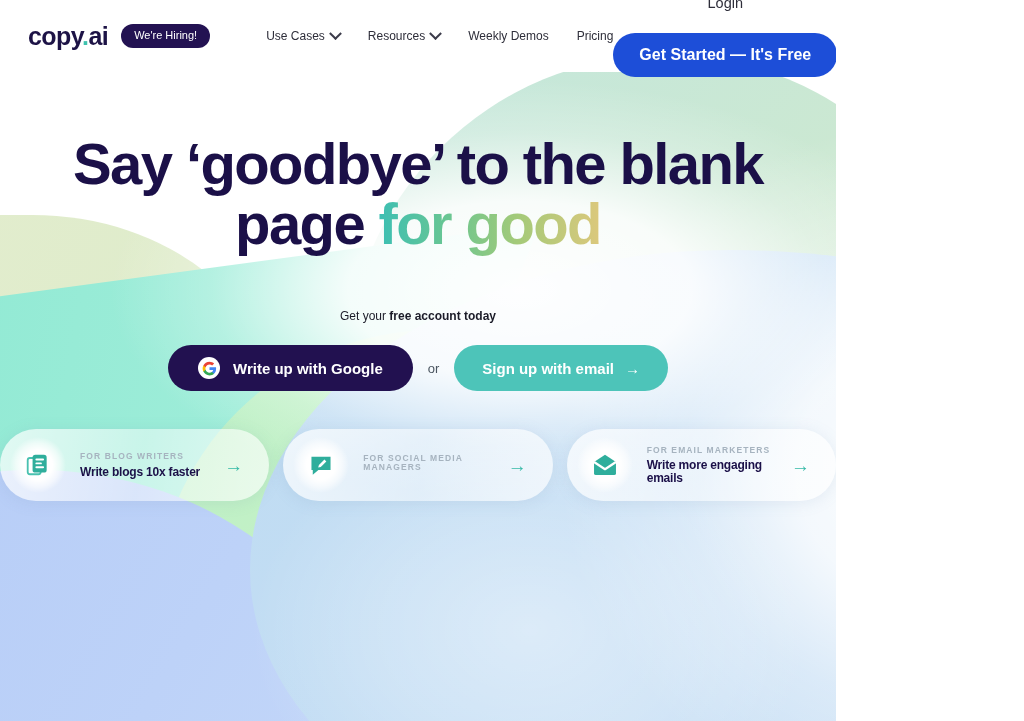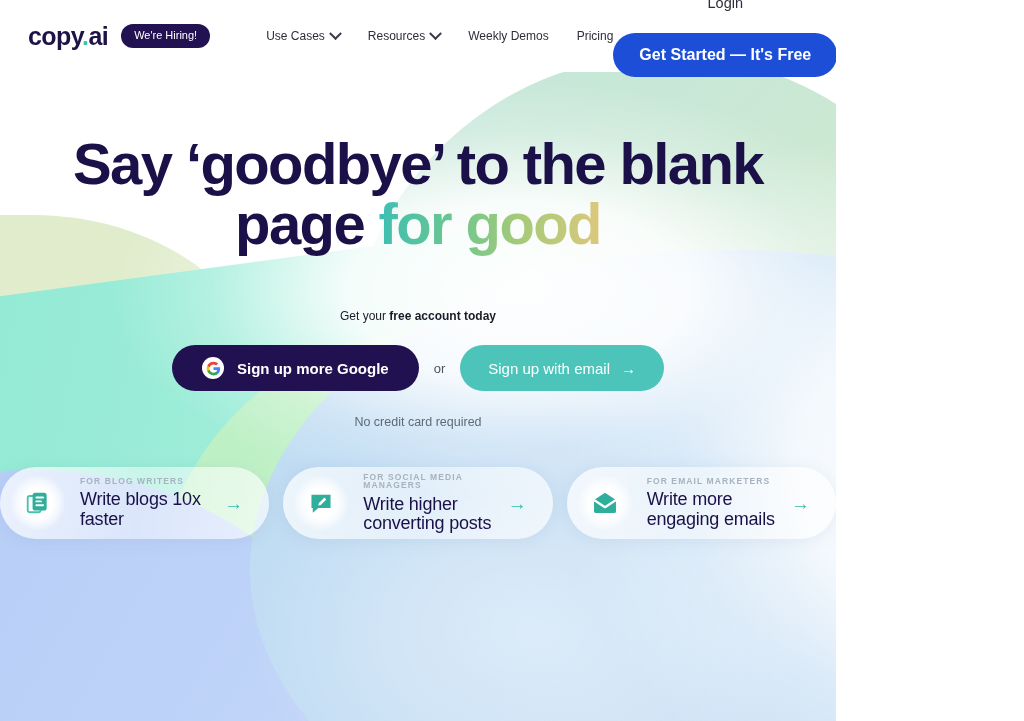--- a/index.html
+++ b/index.html
@@ -174,21 +174,21 @@
   }
   .g-logo {
     width:22px; height:22px; border-radius:50%;
     background:#ffffff;
     display:flex; align-items:center; justify-content:center;
     flex:0 0 auto;
   }
   #or-text { font-size:13px; color:#4a5560; }
   #btn-email {
     background:#4dc4b9; color:#ffffff;
-    font-size:15px; font-weight:normal;
+    font-size:15px; font-weight:bold;
     border:none; border-radius:30px;
     padding:0 28px; height:46px;
     display:flex; align-items:center; gap:11px;
     cursor:pointer;
   }
   .arrow-small { font-size:15px; line-height:1; }
   #no-card {
     margin-top:24px;
     font-size:12.5px; color:#5d6a76;
   }
@@ -215,21 +215,21 @@
     flex:0 0 auto; margin-right:14px;
   }
   .card-text { flex:1 1 auto; text-align:left; }
   .card-eyebrow {
     font-size:8.5px; font-weight:bold;
     letter-spacing:1.1px; color:#a6b3bf;
     text-transform:uppercase; line-height:1;
     margin-bottom:5px;
   }
   .card-title {
-    font-size:18px; font-weight:normal;
+    font-size:12px; font-weight:bold;
     color:#1b1048; letter-spacing:-0.2px; line-height:1.1;
   }
   .card-arrow {
     flex:0 0 auto; color:#35b9a6;
     font-size:19px; line-height:1;
   }
 </style>
 </head>
 <body>
 
@@ -290,32 +290,31 @@
 
       <button id="btn-google">
         <span class="g-logo">
           <svg width="15" height="15" viewBox="0 0 48 48" aria-hidden="true">
             <path fill="#4285F4" d="M45.1 24.5c0-1.6-.1-3.2-.4-4.7H24v8.9h11.8c-.5 2.7-2.1 5-4.4 6.6v5.5h7.1c4.2-3.8 6.6-9.5 6.6-16.3z"></path>
             <path fill="#34A853" d="M24 46c6 0 11-2 14.6-5.4l-7.1-5.5c-2 1.3-4.5 2.1-7.5 2.1-5.8 0-10.7-3.9-12.4-9.1H4.3v5.7C7.9 41.1 15.4 46 24 46z"></path>
             <path fill="#FBBC05" d="M11.6 28.1c-.4-1.3-.7-2.7-.7-4.1s.3-2.8.7-4.1v-5.7H4.3A22 22 0 0 0 2 24c0 3.5.8 6.9 2.3 9.8l7.3-5.7z"></path>
             <path fill="#EA4335" d="M24 10.8c3.3 0 6.2 1.1 8.5 3.3l6.3-6.3C35 4.2 30 2 24 2 15.4 2 7.9 6.9 4.3 14.2l7.3 5.7c1.7-5.2 6.6-9.1 12.4-9.1z"></path>
           </svg>
         </span>
-        <span>Sign up more Google</span>
+        <span>Write up with Google</span>
       </button>
 
       <span id="or-text">or</span>
 
       <button id="btn-email">
         <span>Sign up with email</span>
         <span class="arrow-small">→</span>
       </button>
     </div>
 
-    <div id="no-card">No credit card required</div>
 
     <div id="cards">
 
       <div class="card">
         <div class="card-icon-wrap">
           <svg width="26" height="26" viewBox="0 0 24 24" aria-hidden="true">
             <rect x="2.5" y="5.5" width="12" height="15" rx="2" fill="none" stroke="#49c1b0" stroke-width="1.7"></rect>
             <rect x="7" y="2.5" width="13" height="16.5" rx="2.5" fill="#2fae9c"></rect>
             <rect x="9.6" y="6" width="8" height="1.8" rx="0.9" fill="#ffffff"></rect>
             <rect x="9.6" y="9.6" width="6" height="1.8" rx="0.9" fill="#ffffff"></rect>
@@ -331,21 +330,20 @@
 
       <div class="card">
         <div class="card-icon-wrap">
           <svg width="26" height="26" viewBox="0 0 24 24" aria-hidden="true">
             <path d="M3.2 4.4h17.6v12.2H9.6L4.4 21v-4.4H3.2z" fill="#2fae9c"></path>
             <path d="M15.2 7.0 16.9 8.7 11.8 13.8 9.4 14.4 10.1 12z" fill="#ffffff"></path>
           </svg>
         </div>
         <div class="card-text">
           <div class="card-eyebrow">FOR SOCIAL MEDIA MANAGERS</div>
-          <div class="card-title">Write higher converting posts</div>
         </div>
         <div class="card-arrow">→</div>
       </div>
 
       <div class="card">
         <div class="card-icon-wrap">
           <svg width="28" height="28" viewBox="0 0 24 24" aria-hidden="true">
             <path d="M2.6 9.4 12 3.2l9.4 6.2V19a1.6 1.6 0 0 1-1.6 1.6H4.2A1.6 1.6 0 0 1 2.6 19z" fill="#2fae9c"></path>
             <path d="M2.6 9.4 12 15.6l9.4-6.2" fill="none" stroke="#ffffff" stroke-width="1.9" stroke-linejoin="round"></path>
           </svg>

